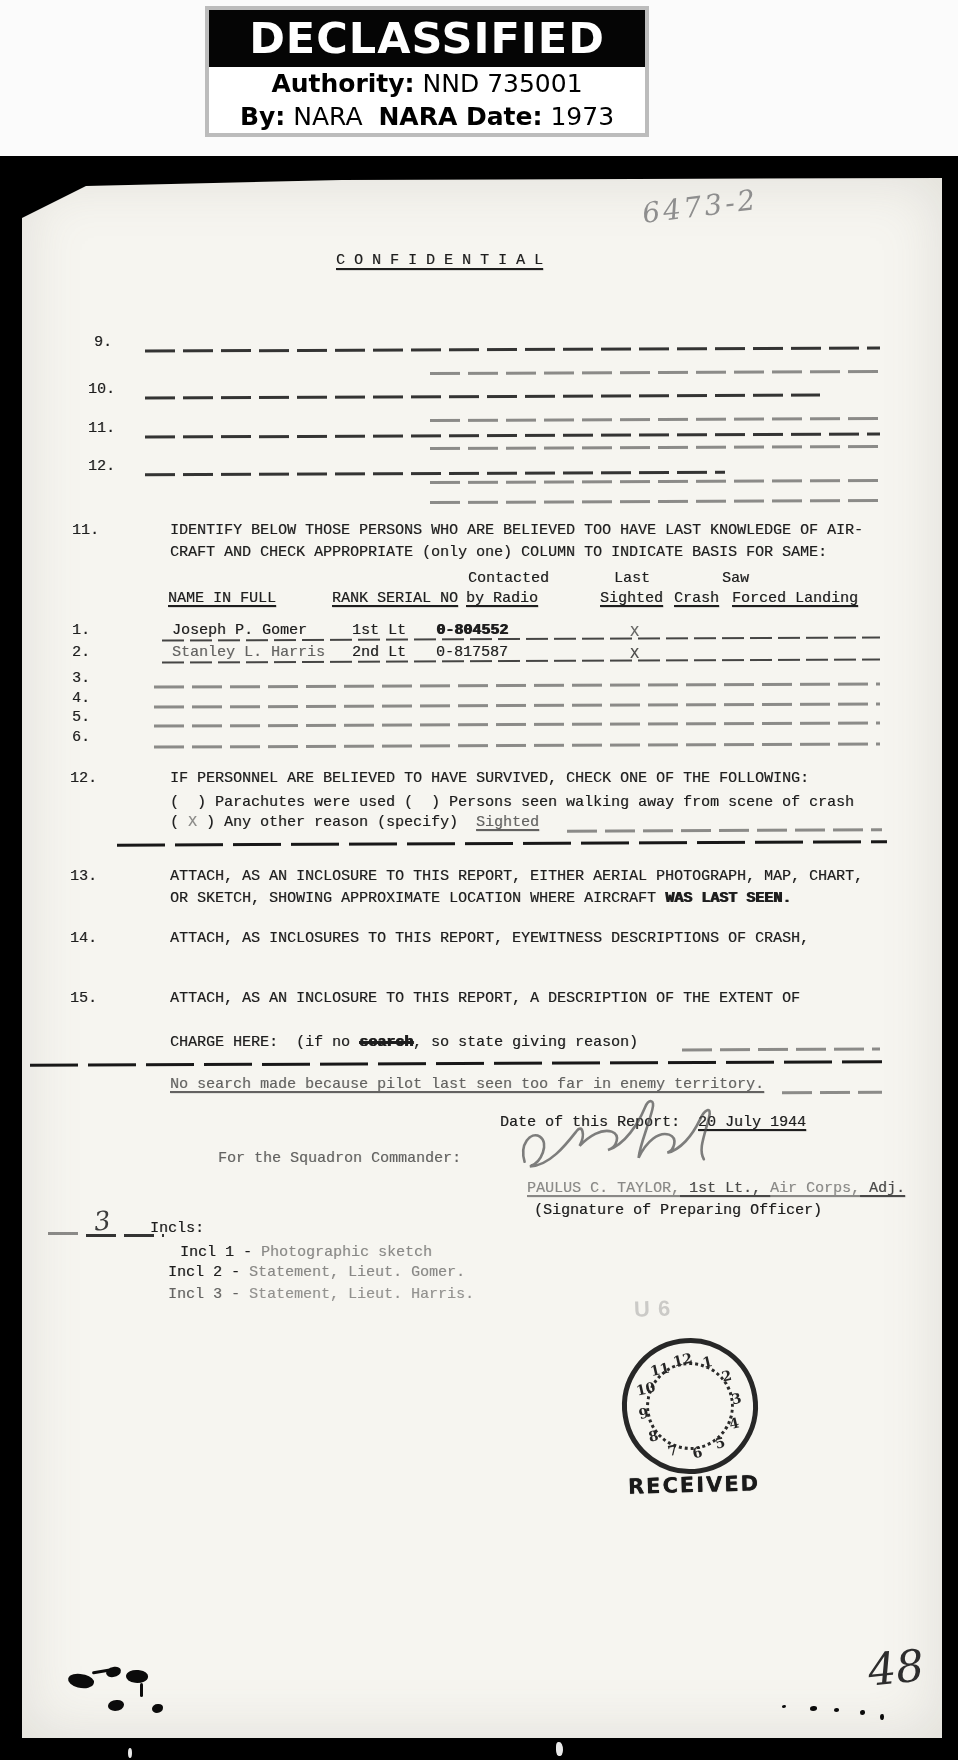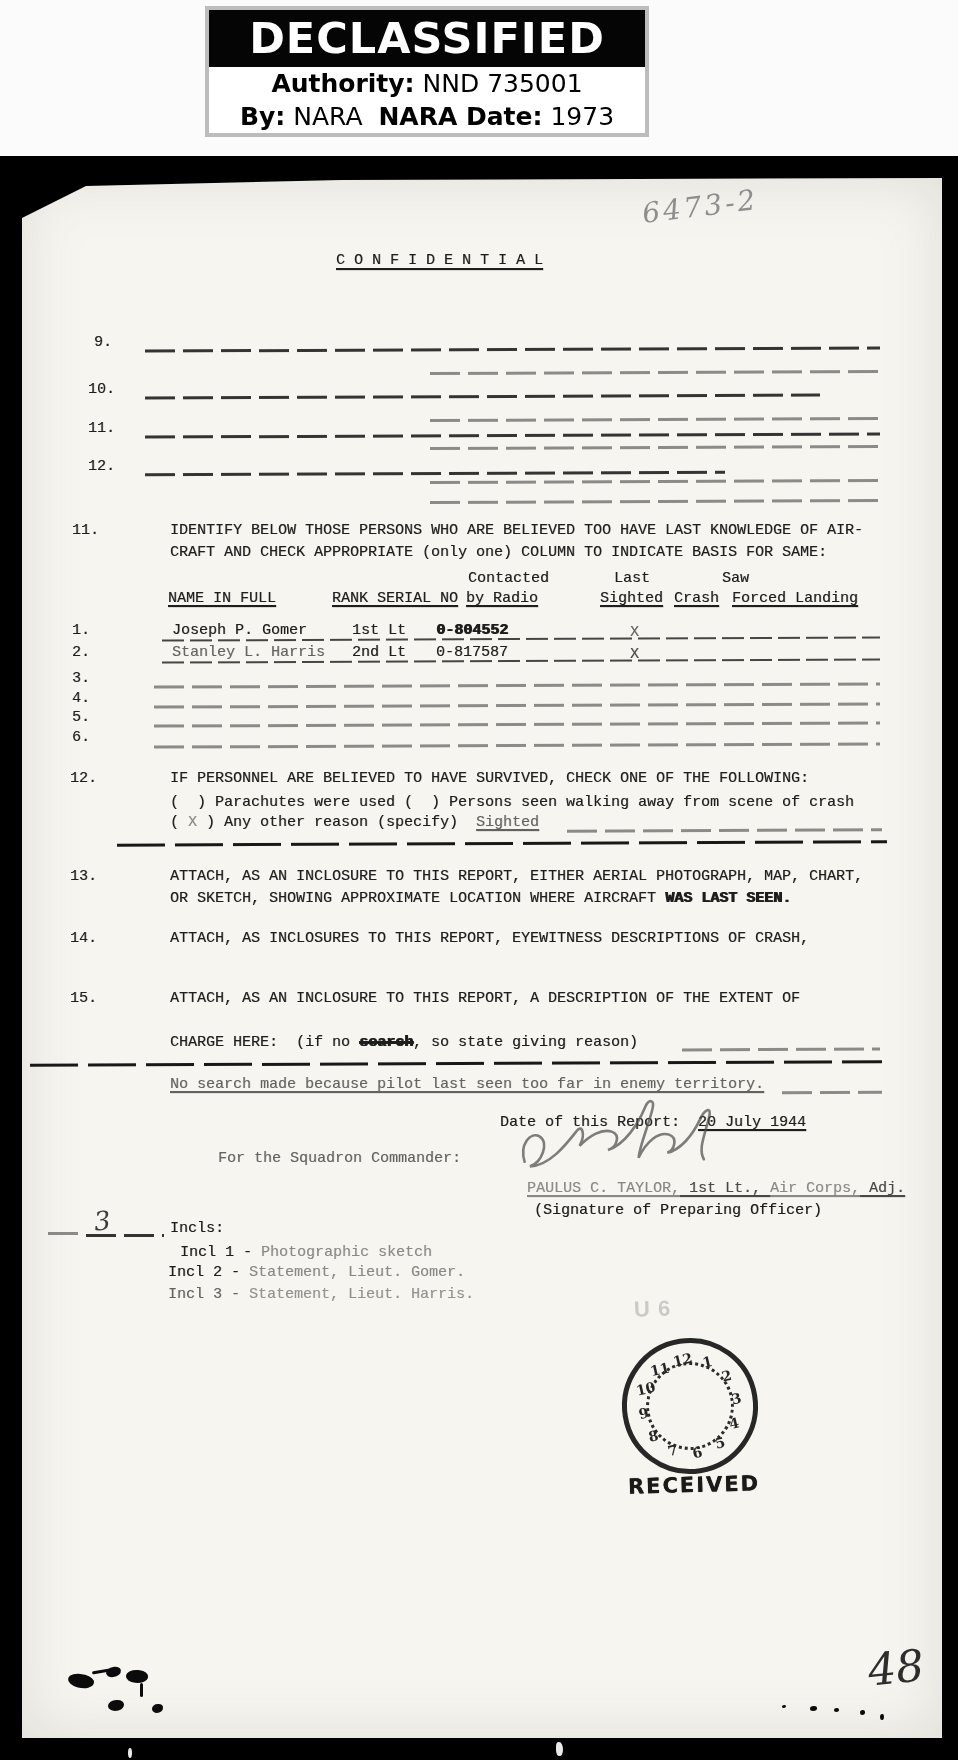--- a/index.html
+++ b/index.html
@@ -147,21 +147,21 @@
   <svg class="sig" width="240" height="78" viewBox="0 0 240 78">
     <path d="M8 58 C 4 40, 16 28, 25 34 C 34 41, 25 60, 13 63 C 33 64, 52 42, 62 31 C 68 24, 71 35, 64 46 C 74 37, 87 30, 97 34 C 106 38, 101 50, 92 52 C 109 48, 124 28, 132 12 C 136 4, 143 4, 139 15 C 133 33, 124 50, 122 62 C 131 46, 144 37, 154 41 C 163 45, 158 57, 151 59 C 164 57, 177 44, 186 28 C 191 18, 199 15, 195 27 C 189 45, 182 58, 187 68" stroke="#4a4a4a" fill="none" stroke-width="2.6" stroke-linecap="round" opacity="0.7"></path>
   </svg>
   <div class="tw" style="left:505px;top:1002px;"><span class="u f5">PAULUS C. TAYLOR,</span><span class="u f8"> 1st Lt., </span><span class="u f5">Air Corps,</span><span class="u f8"> Adj.</span></div>
   <div class="tw" style="left:512px;top:1024px;">(Signature of Preparing Officer)</div>
 
   <div class="dash f" style="left:26px;top:1054px;width:30px;"></div>
   <div class="hand" style="left:72px;top:1028px;font-size:26px;color:#3c3c3c;transform:rotate(-6deg);">3</div>
   <div class="dash" style="left:64px;top:1056px;width:30px;"></div>
   <div class="dash" style="left:102px;top:1056px;width:40px;"></div>
-  <div class="tw b" style="left:148px;top:1042px;">Incls:</div>
+  <div class="tw b" style="left:128px;top:1042px;">Incls:</div>
   <div class="tw" style="left:158px;top:1066px;"><span class="b">Incl 1 - </span><span class="f5">Photographic sketch</span></div>
   <div class="tw" style="left:146px;top:1086px;"><span class="b">Incl 2 - </span><span class="f5">Statement, Lieut. Gomer.</span></div>
   <div class="tw f7" style="left:146px;top:1108px;"><span>Incl 3 - </span><span class="f7">Statement, Lieut. Harris.</span></div>
 
   <div class="faint-mark">U6</div>
 
   <div class="stamp">
     <div class="stamp-outer"></div>
     <div class="stamp-inner"></div>
     <span class="clock-num" style="left:68px;top:21px;">12</span>

